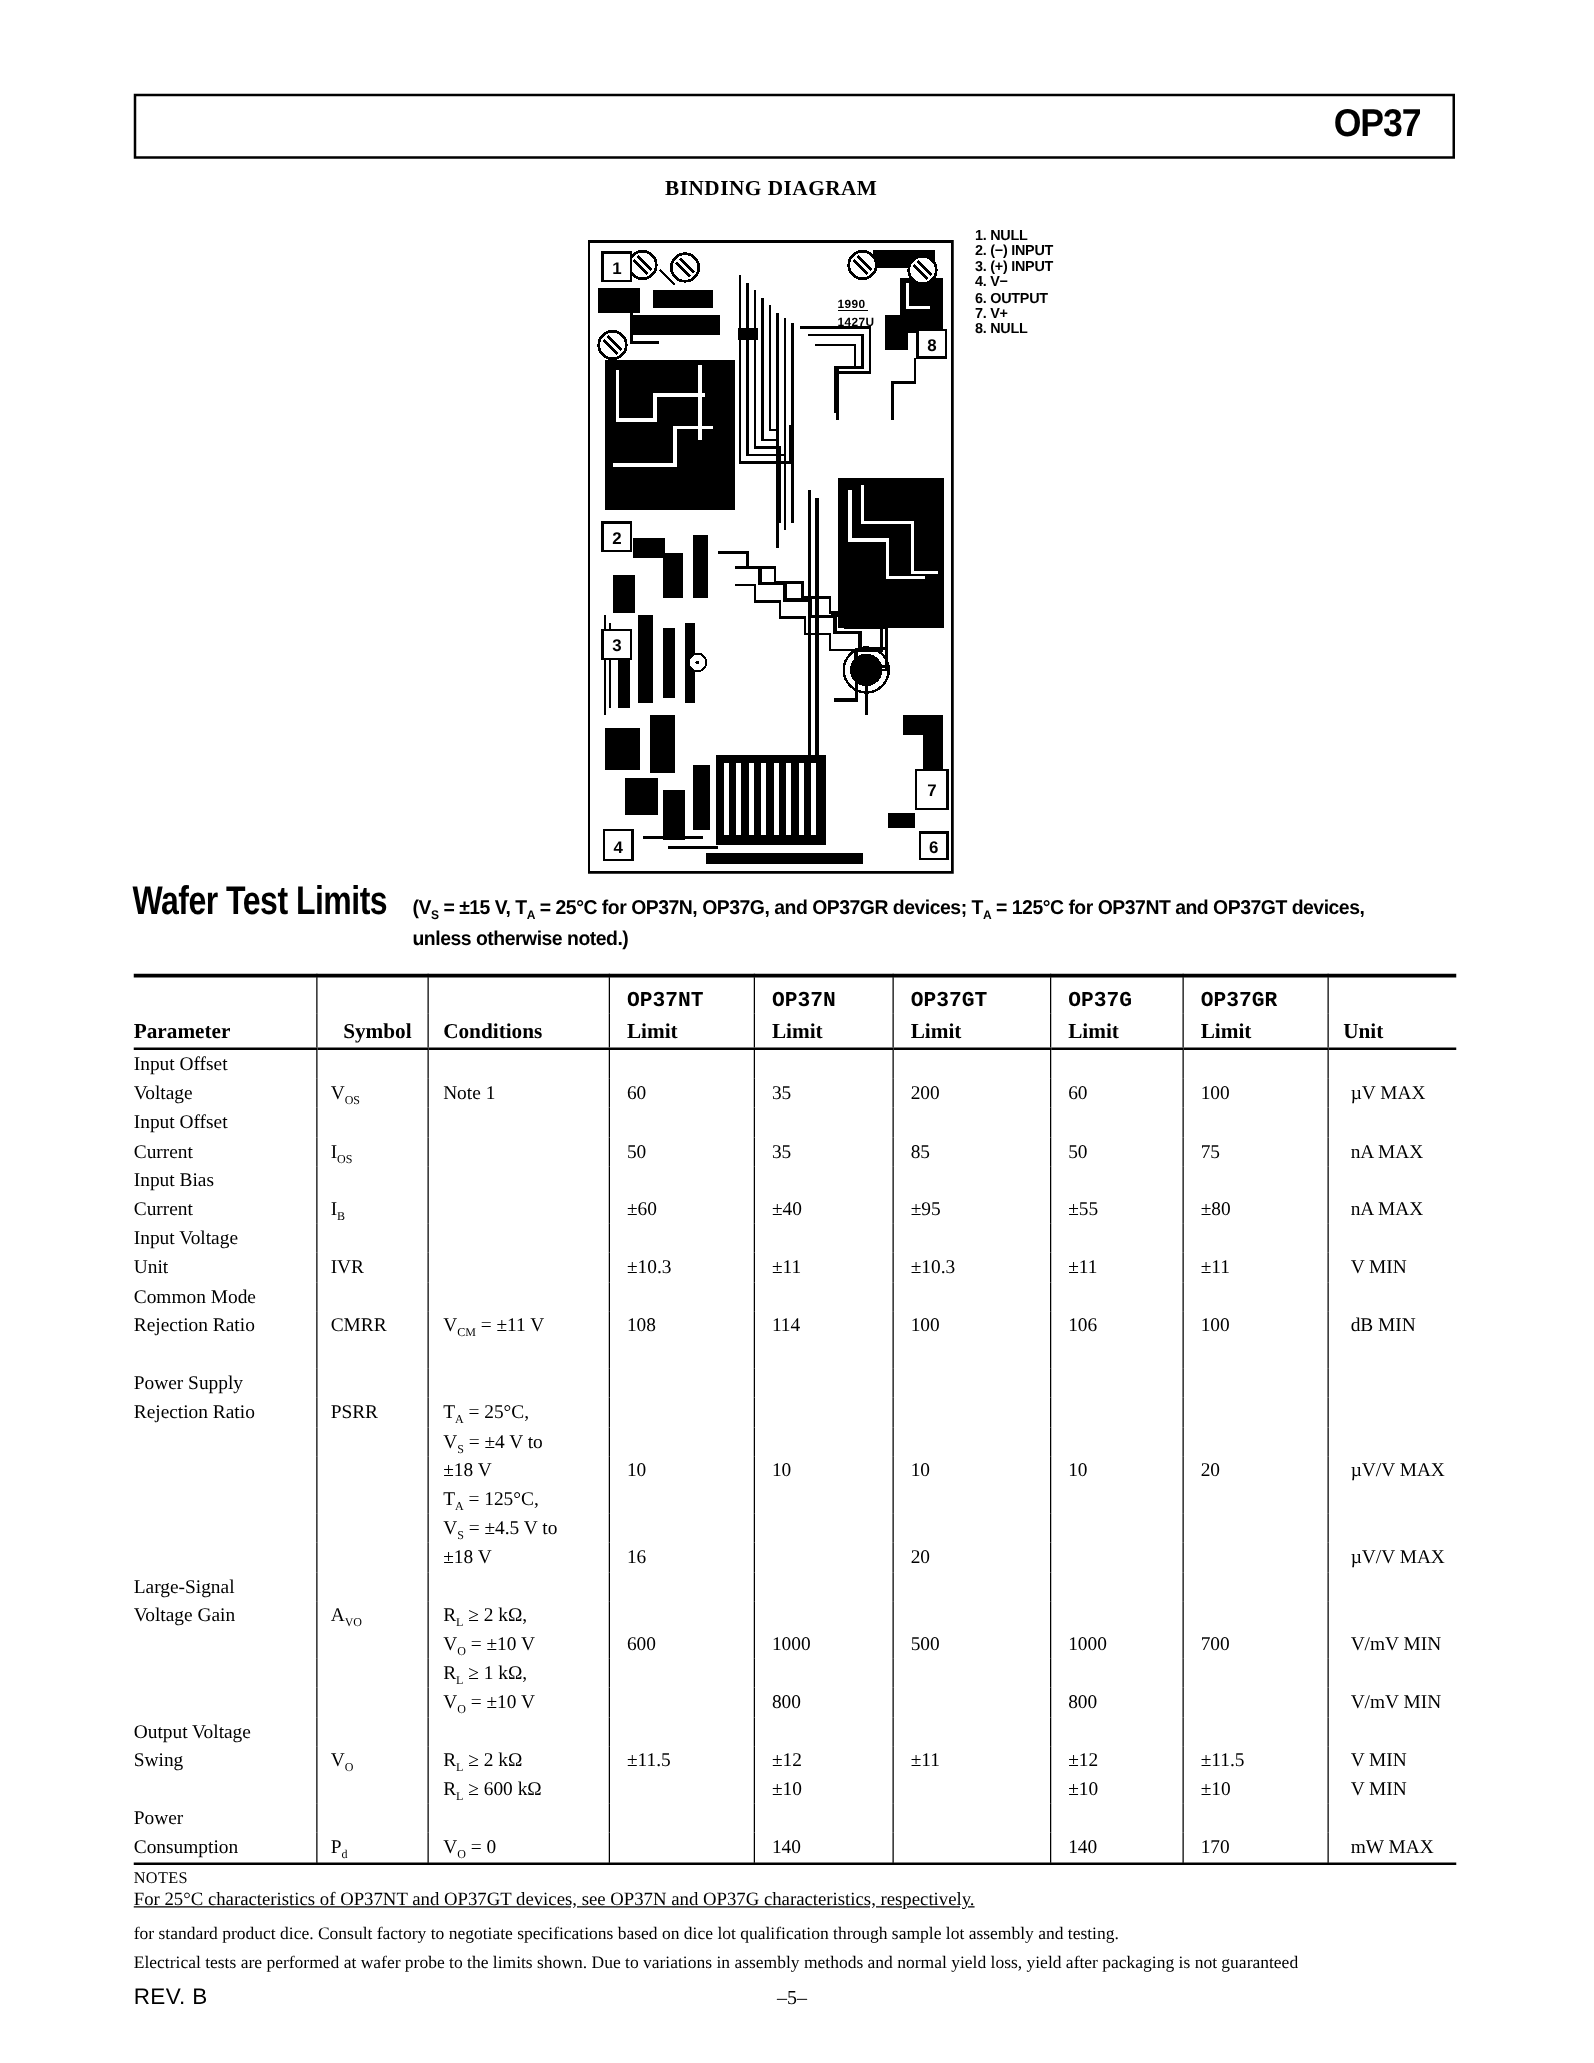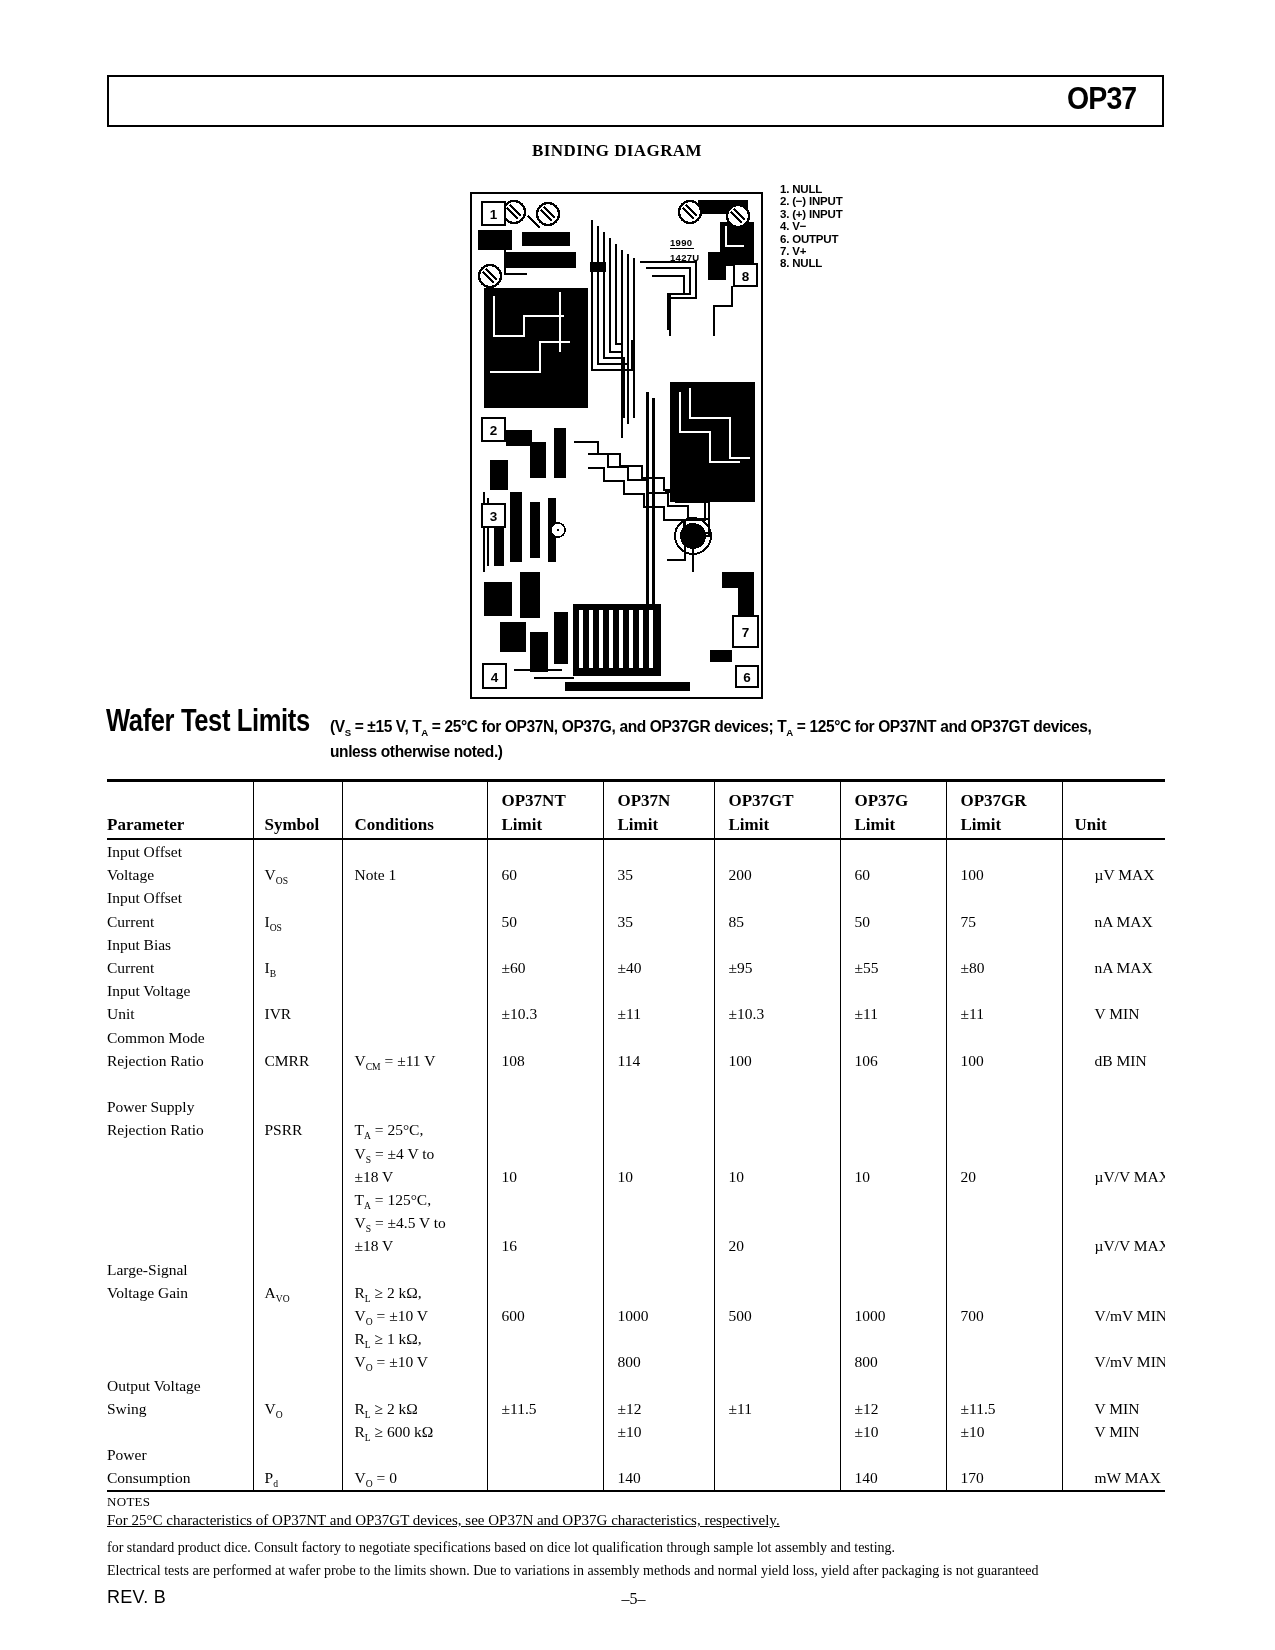--- a/index.html
+++ b/index.html
@@ -26,32 +26,32 @@
        font-size:32px;letter-spacing:-.5px;transform:scaleX(.8);transform-origin:left;white-space:nowrap;}
   .wtl-conditions{left:330px;top:714px;width:840px;font-family:"Liberation Sans",sans-serif;
        font-weight:bold;font-size:16px;line-height:25px;letter-spacing:-.4px;
        transform:scaleX(.97);transform-origin:left;white-space:nowrap;}
 
   
   .wtl-table{position:absolute;left:107px;top:779px;border-collapse:collapse;table-layout:fixed;
        width:1058px;border-top:3px solid #000;border-bottom:2px solid #000;}
   .wtl-table th,.wtl-table td{padding:0;margin:0;font-weight:normal;text-align:left;
        overflow:hidden;white-space:nowrap;}
-  .wtl-table thead tr.gh th{height:29px;vertical-align:bottom;}
+  .wtl-table thead tr.gh th{height:29px;vertical-align:bottom;font-family:Liberation Mono, monospace;}
   .wtl-table thead tr.ch th{height:27px;vertical-align:middle;}
   .wtl-table thead th{font-weight:bold;font-size:17px;}
   .wtl-table thead tr.ch th{border-bottom:2.5px solid #000;margin-left:12px;}
   .wtl-table tbody td{height:23.2px;line-height:23.2px;font-size:15.5px;vertical-align:middle;}
   .wtl-table .c2,.wtl-table .c3,.wtl-table .c4,.wtl-table .c5,
   .wtl-table .c6,.wtl-table .c7,.wtl-table .c8,.wtl-table .c9{border-left:1px solid #000;}
-  .wtl-table td.c2{padding-left:11px;margin-top:28px;}  .wtl-table th.c2{padding-left:11px;}
+  .wtl-table td.c2{padding-left:11px;margin-top:28px;}  .wtl-table th.c2{padding-left:21px;}
   .wtl-table td.c3{padding-left:12px;}  .wtl-table th.c3{padding-left:12px;}
   .wtl-table td.c4,.wtl-table td.c5,.wtl-table td.c6,.wtl-table td.c7,.wtl-table td.c8,
   .wtl-table th.c4,.wtl-table th.c5,.wtl-table th.c6,.wtl-table th.c7,.wtl-table th.c8{padding-left:14px;}
-  .wtl-table td.c9{padding-left:32px;}  .wtl-table th.c9{padding-left:12px;}
+  .wtl-table td.c9{padding-left:18px;}  .wtl-table th.c9{padding-left:12px;}
   sub{font-size:62%;line-height:0;}
 
   
   .notes-title{left:107px;top:1494px;font-size:13px;letter-spacing:.3px;}
   .note-1{left:107px;top:1512px;font-size:15px;text-decoration:underline;}
   .note-2{left:107px;top:1537px;width:1058px;font-size:14px;line-height:22.5px;}
 
   
   .rev{left:107px;top:1587px;font-family:"Liberation Sans",sans-serif;font-size:18px;letter-spacing:.3px;}
   .page-num{left:107px;top:1590px;width:1053px;text-align:center;font-size:16px;}

